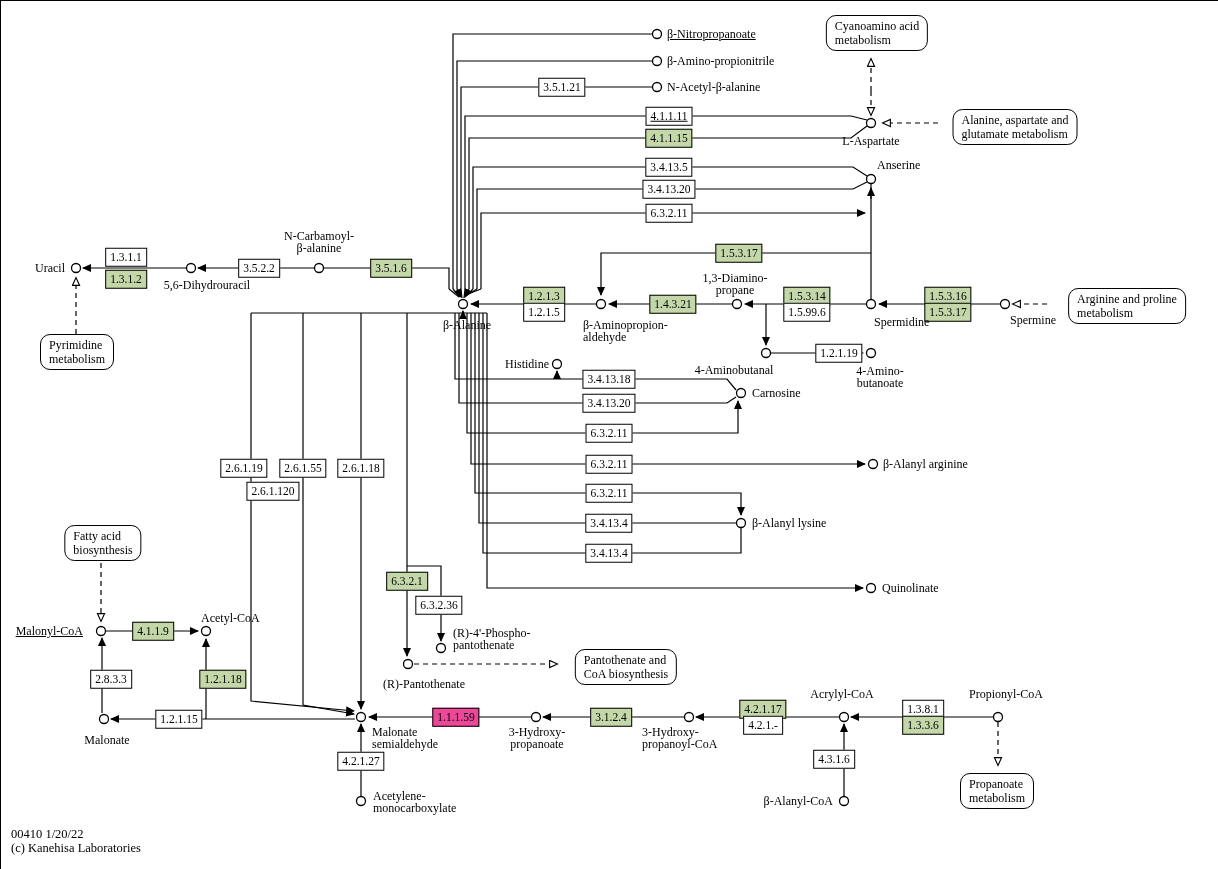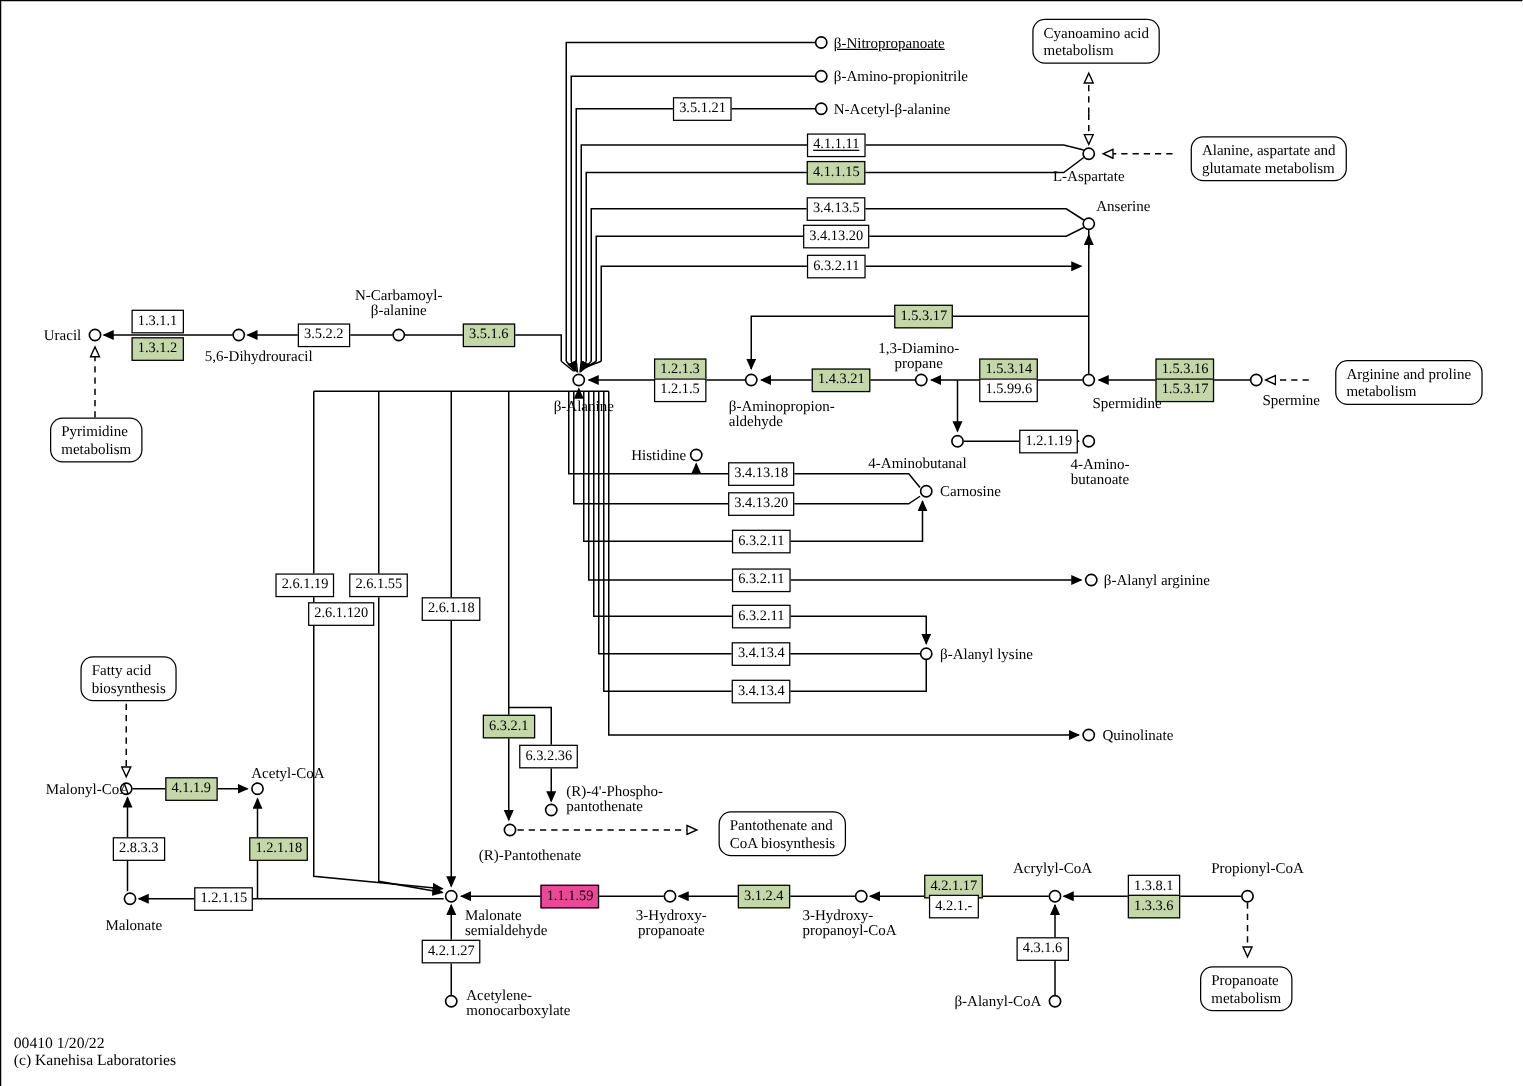--- a/index.html
+++ b/index.html
@@ -162,21 +162,21 @@
         <div class="enzyme" style="left: 838px; top: 352px;">1.2.1.19</div>
         <div class="enzyme" style="left: 608px; top: 378px;">3.4.13.18</div>
         <div class="enzyme" style="left: 608px; top: 402px;">3.4.13.20</div>
         <div class="enzyme" style="left: 608px; top: 432px;">6.3.2.11</div>
         <div class="enzyme" style="left: 608px; top: 463px;">6.3.2.11</div>
         <div class="enzyme" style="left: 608px; top: 492px;">6.3.2.11</div>
         <div class="enzyme" style="left: 608px; top: 522px;">3.4.13.4</div>
         <div class="enzyme" style="left: 608px; top: 552px;">3.4.13.4</div>
         <div class="enzyme" style="left: 243px; top: 467px;">2.6.1.19</div>
         <div class="enzyme" style="left: 302px; top: 467px;">2.6.1.55</div>
-        <div class="enzyme" style="left: 360px; top: 486px;">2.6.1.18</div>
+        <div class="enzyme" style="left: 360px; top: 467px;">2.6.1.18</div>
         <div class="enzyme" style="left: 272px; top: 490px;">2.6.1.120</div>
         <div class="enzyme" style="left: 406px; top: 580px; background: rgb(195, 215, 168);">6.3.2.1</div>
         <div class="enzyme" style="left: 438px; top: 604px;">6.3.2.36</div>
         <div class="enzyme" style="left: 152px; top: 630px; background: rgb(195, 215, 168);">4.1.1.9</div>
         <div class="enzyme" style="left: 110px; top: 678px;">2.8.3.3</div>
         <div class="enzyme" style="left: 222px; top: 678px; background: rgb(195, 215, 168);">1.2.1.18</div>
         <div class="enzyme" style="left: 178px; top: 718px;">1.2.1.15</div>
         <div class="enzyme" style="left: 455px; top: 716px; background: #ec4899;">1.1.1.59</div>
         <div class="enzyme" style="left: 610px; top: 716px; background: rgb(195, 215, 168);">3.1.2.4</div>
         <div class="enzyme" style="left: 762px; top: 708px; background: rgb(195, 215, 168);">4.2.1.17</div>
@@ -244,21 +244,21 @@
         </div>
         <div class="clabel left" style="left: 882px; top: 463px;">
           <div>β-Alanyl arginine</div>
         </div>
         <div class="clabel left" style="left: 751px; top: 522px;">
           <div>β-Alanyl lysine</div>
         </div>
         <div class="clabel left" style="left: 881px; top: 587px;">
           <div>Quinolinate</div>
         </div>
-        <div class="clabel right" style="left: 103px; top: 630px;">
+        <div class="clabel right" style="left: 82px; top: 630px; text-decoration: underline;">
           <div>Malonyl-CoA</div>
         </div>
         <div class="clabel left" style="left: 200px; top: 617px;">
           <div>Acetyl-CoA</div>
         </div>
         <div class="clabel center" style="left: 106px; top: 739px;">
           <div>Malonate</div>
         </div>
         <div class="clabel left" style="left: 371px; top: 737px;">
           <div>Malonate</div>

